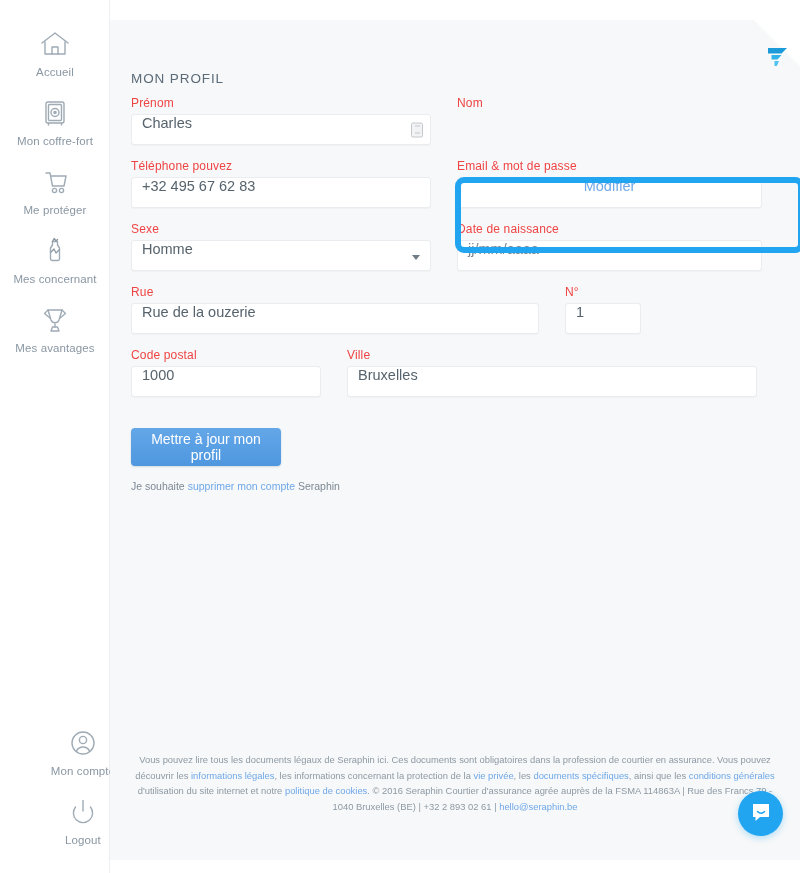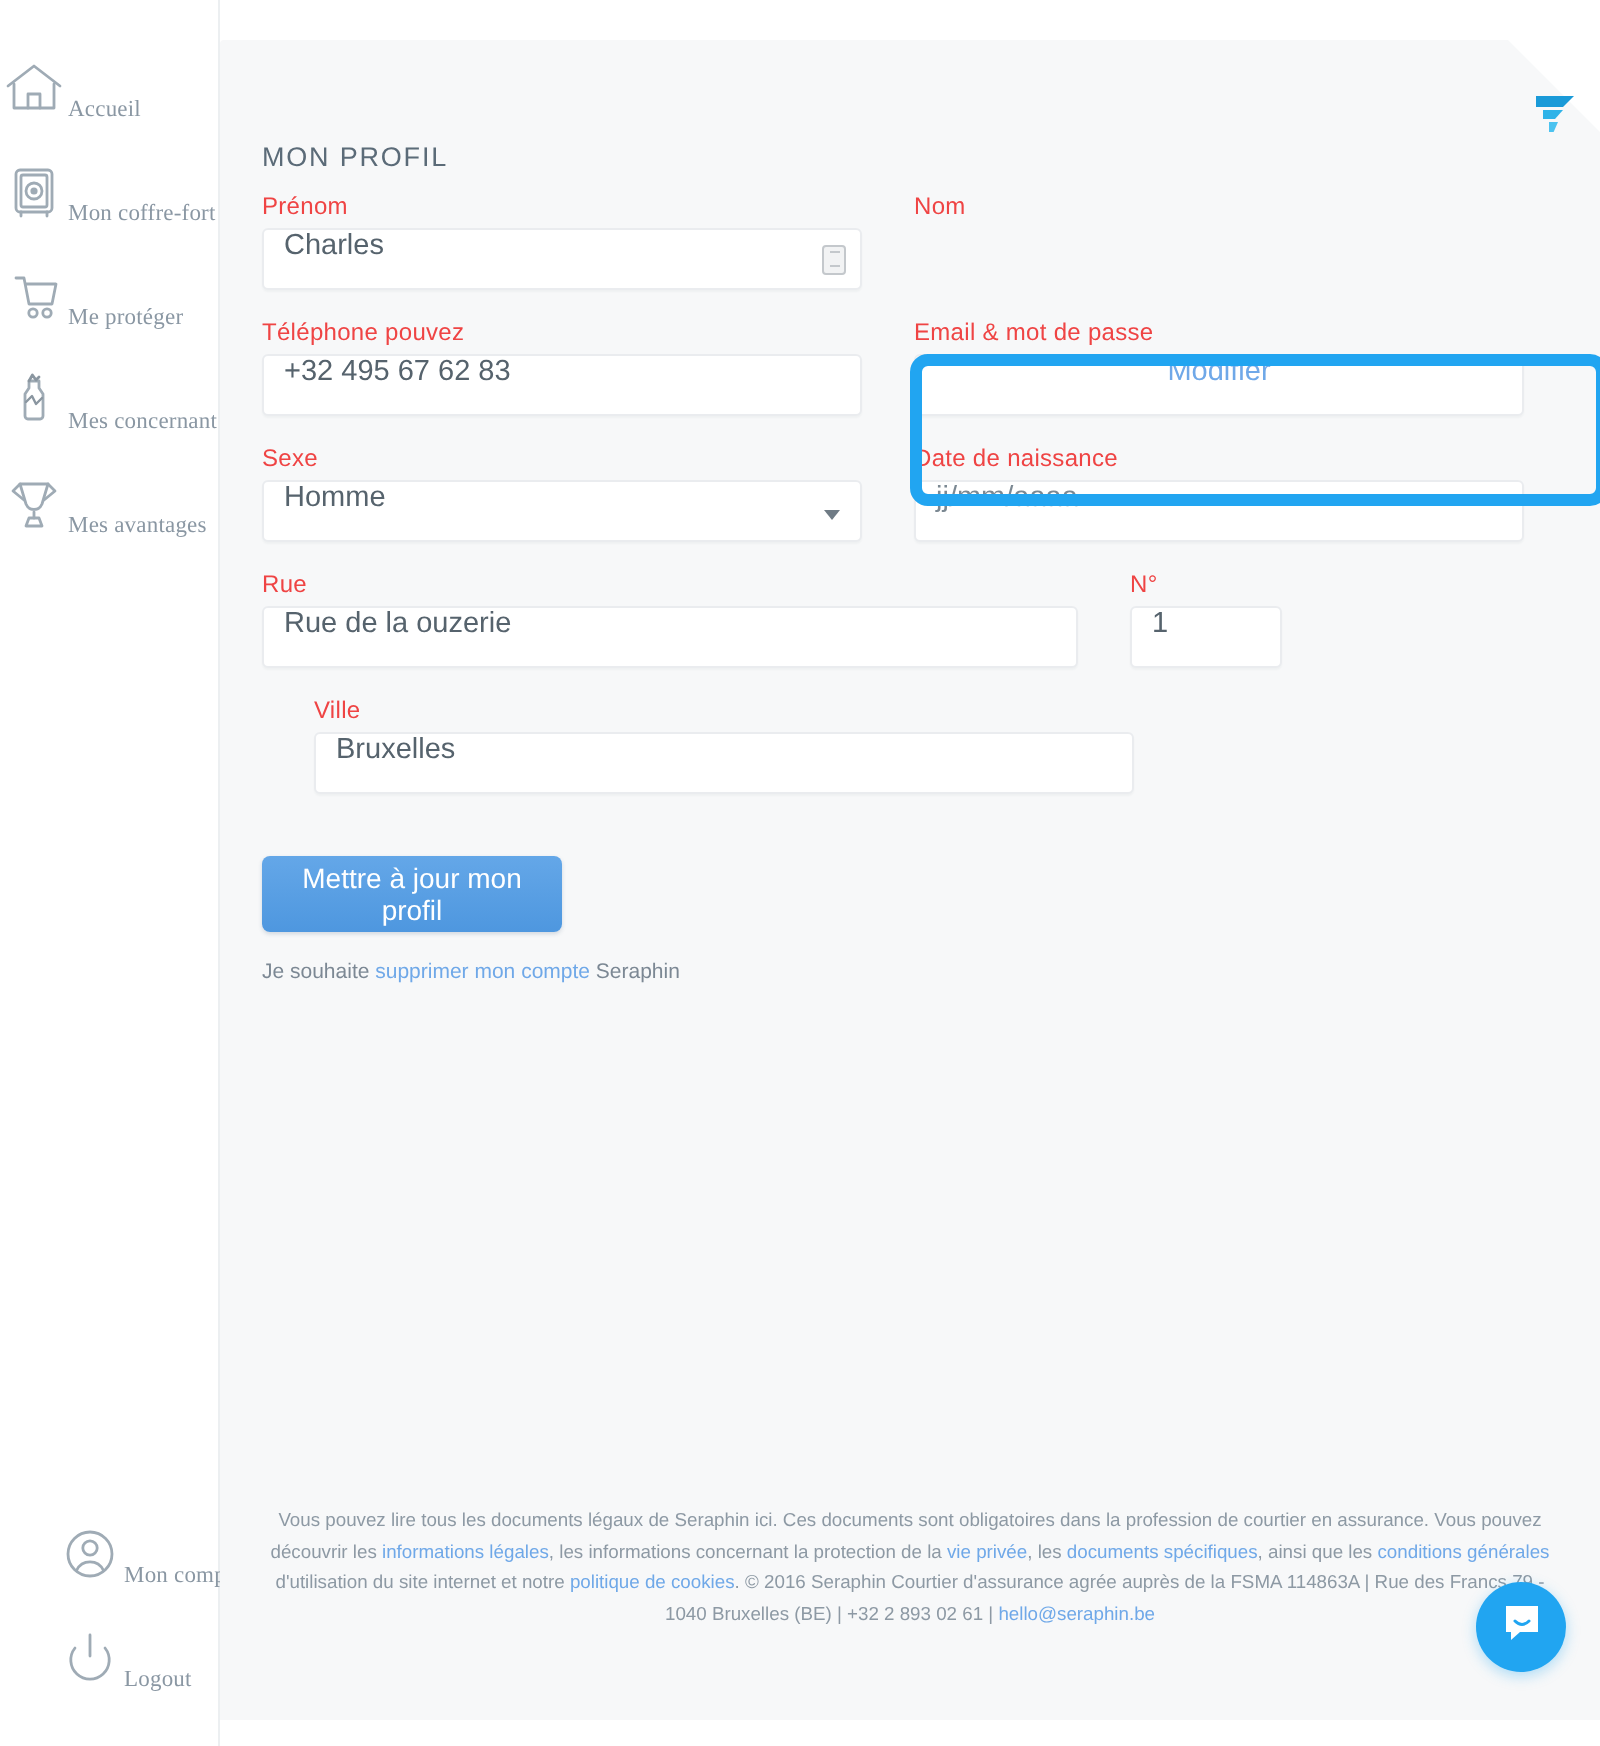--- a/index.html
+++ b/index.html
@@ -17,26 +17,25 @@
   #sidebar {
     position: absolute; left: 0; top: 0;
     width: 110px; height: 873px;
     background: #ffffff;
     border-right: 1px solid #eceff1;
   }
   .nav-group-top { position: absolute; top: 18px; left: 0; width: 110px; }
   .nav-group-bottom { position: absolute; bottom: 18px; left: 0; width: 110px; margin-left: 28px; }
 
   .nav-item {
-    display: flex; flex-direction: row; align-items: flex-end;
+    display: flex; flex-direction: column; align-items: center;
     justify-content: flex-start;
     padding: 9px 0 9px 0;
     cursor: pointer;
     text-decoration: none;
-    font-family: Liberation Serif, serif;
   }
   .nav-icon { height: 34px; display: flex; align-items: center; justify-content: center; }
   .nav-icon svg { display: block; }
   .nav-label {
     margin-top: 5px;
     font-size: 11.5px;
     color: #8a97a3;
     letter-spacing: .1px;
     white-space: nowrap;
   }
@@ -360,20 +359,26 @@
           <div class="input-box">
             <span>1</span>
           </div>
         </div>
       </div>
 
       <div class="gap"></div>
 
       
       <div class="row">
+        <div class="cp">
+          <div class="field-label">Code postal</div>
+          <div class="input-box">
+            <span>1000</span>
+          </div>
+        </div>
         <div class="ville">
           <div class="field-label">Ville</div>
           <div class="input-box">
             <span>Bruxelles</span>
           </div>
         </div>
       </div>
 
       <button id="update-btn">Mettre à jour mon profil</button>
 

